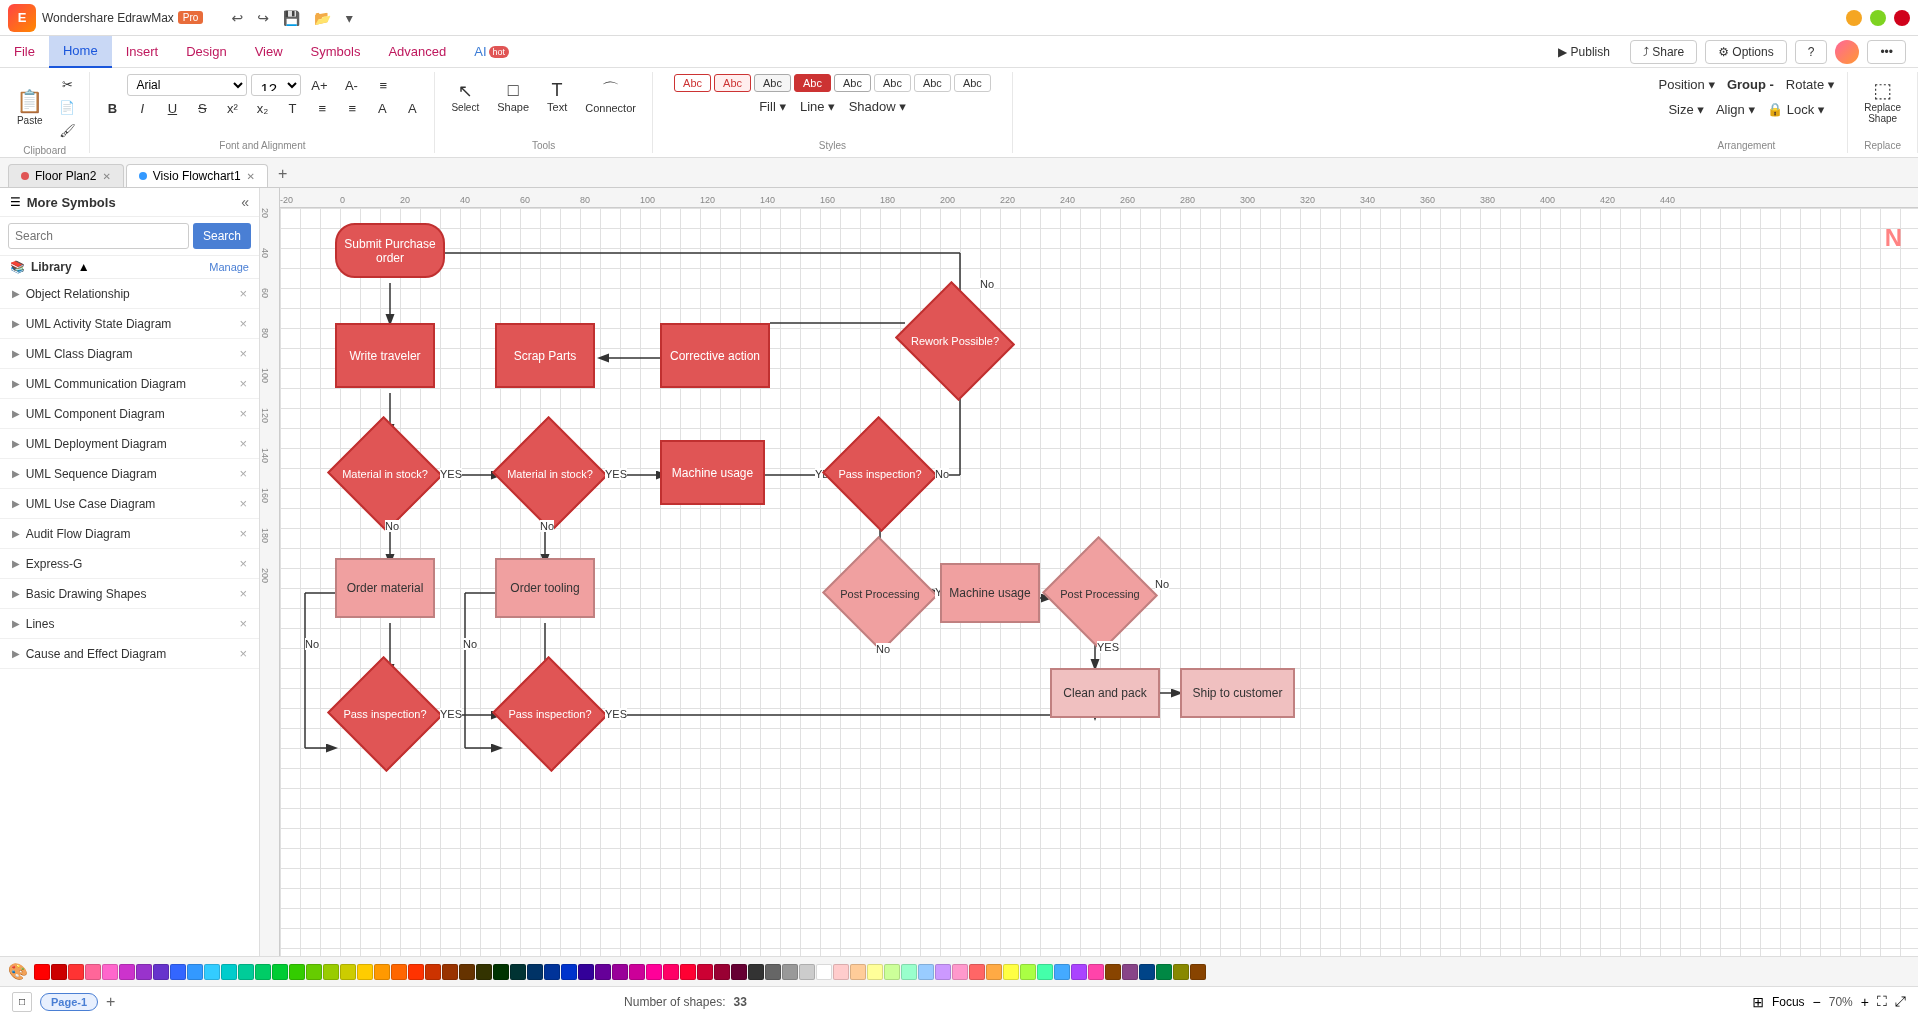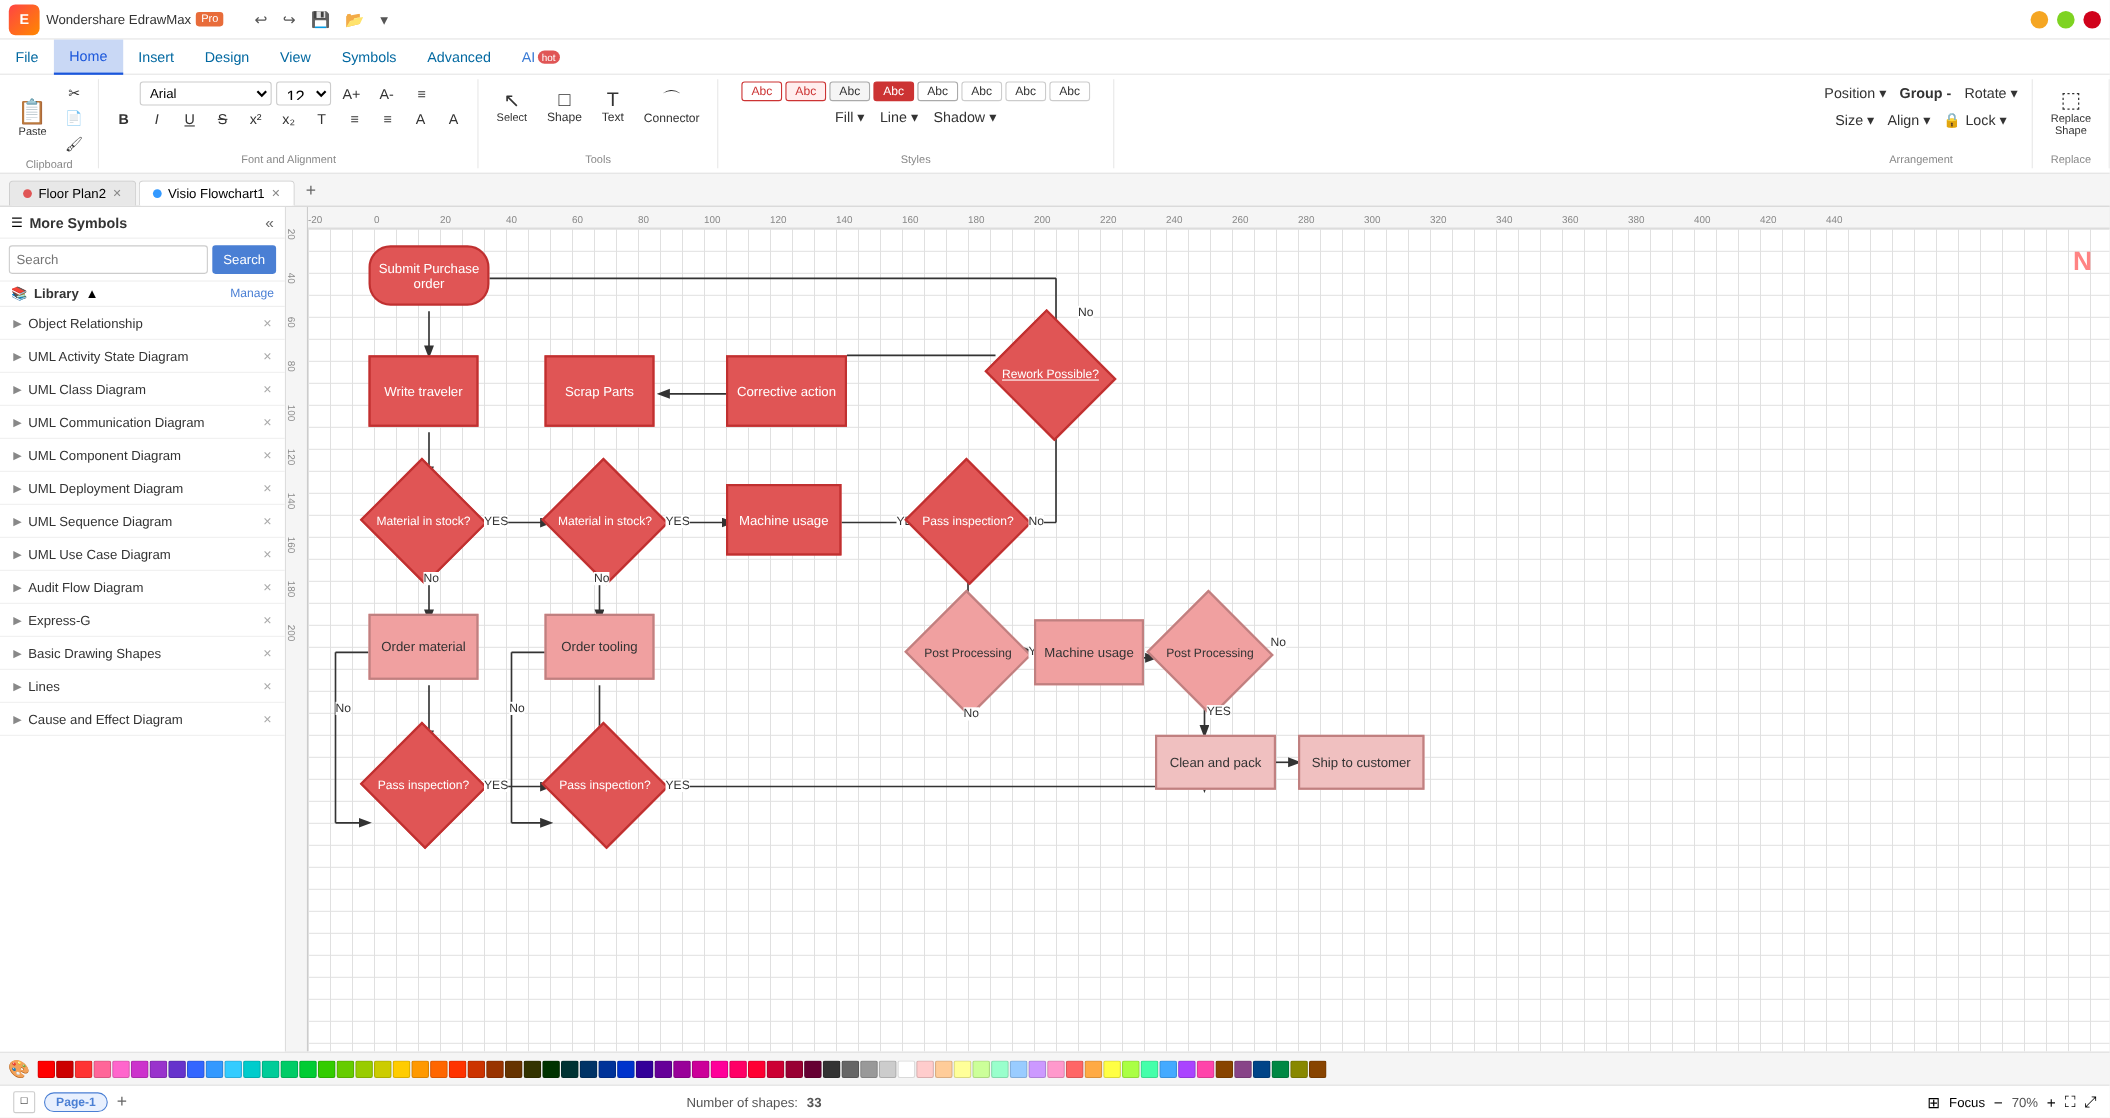--- a/index.html
+++ b/index.html
@@ -27,21 +27,21 @@
       height: 32px;
       background: #fff;
       display: flex;
       align-items: center;
       border-bottom: 1px solid #e0e0e0;
     }
     .menu-item {
       padding: 4px 14px;
       font-size: 13px;
       cursor: pointer;
-      color: #0369a1;
+      color: #be185d;
       height: 32px;
       display: flex;
       align-items: center;
     }
     .menu-item.active { background: #c9d8f5; color: #1a56db; border-bottom: 2px solid #1a56db; }
     .menu-right { margin-left: auto; display: flex; align-items: center; gap: 8px; padding-right: 12px; }
     .menu-right-btn { padding: 4px 12px; font-size: 12px; cursor: pointer; border: 1px solid #ccc; background: #fff; border-radius: 4px; color: #333; }
     .menu-right-btn.publish { background: none; border: none; color: #333; }
 
     
@@ -352,20 +352,28 @@
 
 <div id="menubar">
   <div class="menu-item">File</div>
   <div class="menu-item active">Home</div>
   <div class="menu-item">Insert</div>
   <div class="menu-item">Design</div>
   <div class="menu-item">View</div>
   <div class="menu-item">Symbols</div>
   <div class="menu-item">Advanced</div>
   <div class="menu-item" style="color:#3a7bd5;">AI <span style="background:#e05555;color:#fff;font-size:9px;padding:1px 4px;border-radius:8px;margin-left:2px;">hot</span></div>
+  <div class="menu-right">
+    <button class="menu-right-btn publish">▶ Publish</button>
+    <button class="menu-right-btn">⤴ Share</button>
+    <button class="menu-right-btn">⚙ Options</button>
+    <button class="menu-right-btn">?</button>
+    <div style="width:24px;height:24px;border-radius:50%;background:linear-gradient(135deg,#ff6699,#ff9933);cursor:pointer;"></div>
+    <button class="menu-right-btn">•••</button>
+  </div>
 </div>
 
 <div id="ribbon">
 
   <div class="ribbon-section">
     <div class="ribbon-row">
       <button class="ribbon-btn-large">
           <span class="icon">📋</span>
           <span class="label">Paste</span>
         </button>
@@ -689,21 +697,21 @@
       <div class="fc-node fc-rect" style="left:215px;top:115px;width:100px;height:65px;background:#e05555;">
         Scrap Parts
       </div>
 
       <div class="fc-node fc-rect" style="left:380px;top:115px;width:110px;height:65px;">
         Corrective action
       </div>
 
       <div style="position:absolute;left:620px;top:88px;width:110px;height:90px;">
         <div style="position:absolute;left:10px;top:5px;width:90px;height:80px;background:#e05555;border:2px solid #c03030;transform:rotate(45deg);"></div>
-        <div style="position:absolute;left:0;top:0;width:110px;height:90px;display:flex;align-items:center;justify-content:center;text-align:right;font-size:11px;color:#fff;font-weight:500;pointer-events:none;text-decoration:underline;">Rework Possible?</div>
+        <div style="position:absolute;left:0;top:0;width:110px;height:90px;display:flex;align-items:center;justify-content:center;text-align:right;font-size:11px;color:#fff;font-weight:500;pointer-events:none;">Rework Possible?</div>
       </div>
 
       <div class="arrow-label" style="left:700px;top:70px;">No</div>
 
       <div class="arrow-label" style="left:535px;top:260px;">YES</div>
 
       <div style="position:absolute;left:55px;top:222px;width:100px;height:88px;">
         <div style="position:absolute;left:8px;top:4px;width:84px;height:80px;background:#e05555;border:2px solid #c03030;transform:rotate(45deg);"></div>
         <div style="position:absolute;left:0;top:0;width:100px;height:88px;display:flex;align-items:center;justify-content:center;text-align:center;font-size:11px;color:#fff;font-weight:500;pointer-events:none;">Material in stock?</div>
       </div>

